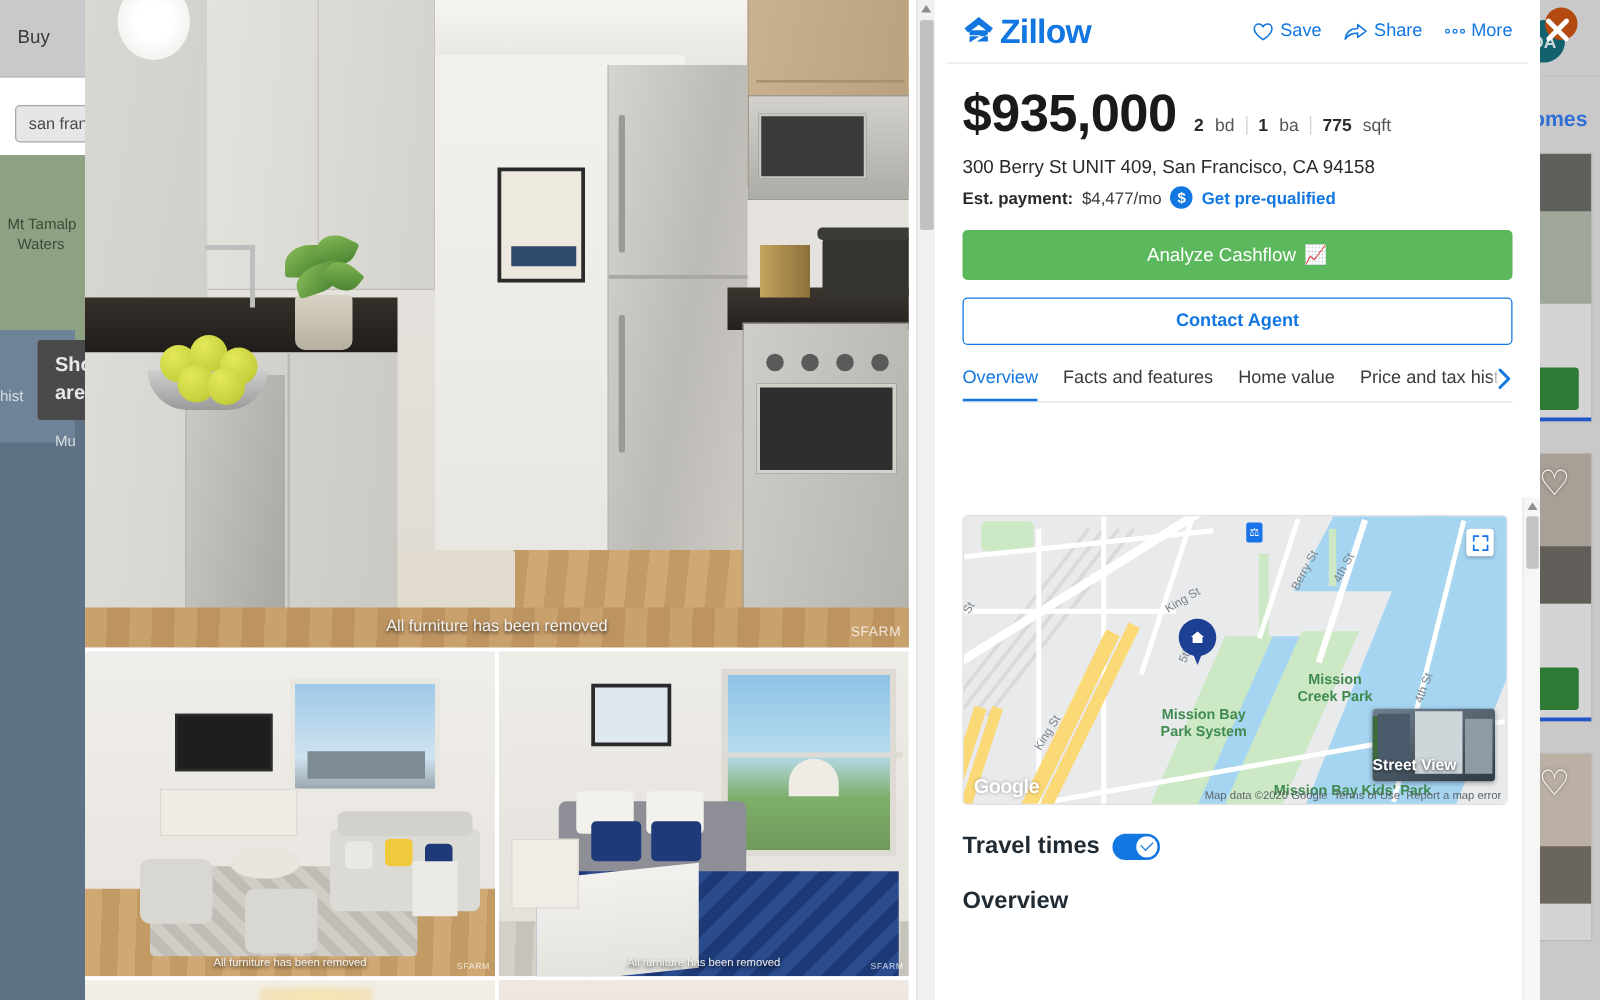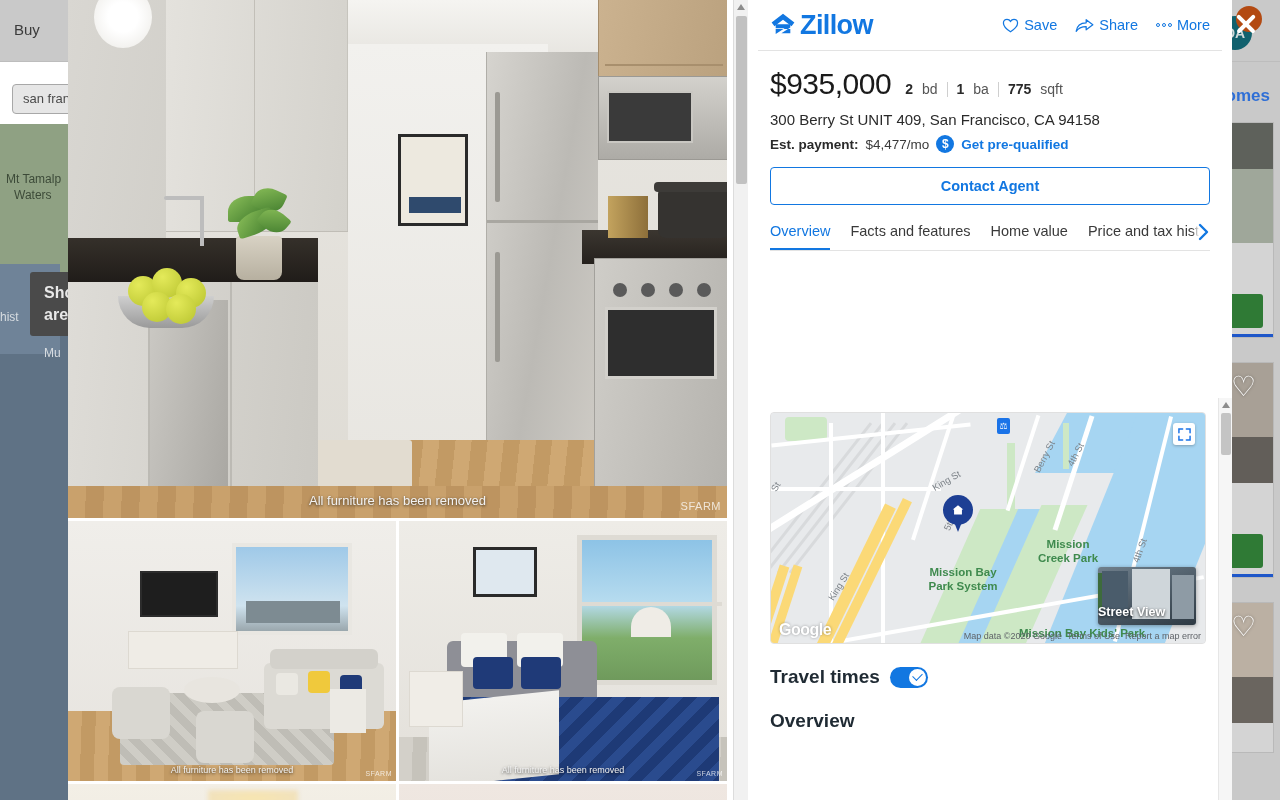--- a/index.html
+++ b/index.html
@@ -275,21 +275,21 @@
   }
   .hdr-act svg { display:block; }
   .dots { display: flex; gap: 2px; align-items:center; }
   .dots span { width:4px; height:4px; border:1.2px solid #1277e1; border-radius:50%; }
 
   .d-divider { height:1px; background:#e3e3e3; margin: 0 10px; }
 
   .d-body { padding: 16px 22px 0 22px; }
 
   .price-row { display:flex; align-items: baseline; gap: 14px; }
-  .price { font-size: 30px; font-weight: normal; color: #1a1a1a; letter-spacing: -.5px; }
+  .price { font-size: 42px; font-weight: bold; color: #1a1a1a; letter-spacing: -.5px; }
   .facts { display:flex; align-items:center; gap:9px; font-size:14px; color:#2a2a2a; }
   .facts b { font-weight: bold; }
   .facts .lite { color:#555; }
   .facts .bar { width:1px; height:15px; background:#cfcfcf; display:inline-block; }
 
   .addr { margin-top: 10px; font-size: 15px; color:#2a2a2a; }
 
   .status-row { margin-top: 9px; display:flex; align-items:center; gap:9px; font-size:14.5px; color:#2a2a2a;}
   .dot-red { width:9px; height:9px; border-radius:50%; background:#fc4f2e; display:inline-block;}
   .status-row .bar { width:1px; height:15px; background:#cfcfcf; display:inline-block; }
@@ -686,20 +686,24 @@
     <div class="addr">300 Berry St UNIT 409, San Francisco, CA 94158</div>
 
 
     <div class="pay-row">
       <span class="lbl">Est. payment:</span>
       <span>$4,477/mo</span>
       <span class="coin">$</span>
       <span class="prequal">Get pre-qualified</span>
     </div>
 
+    <div class="btn-green">
+      <span>Analyze Cashflow</span>
+      <span>📈</span>
+    </div>
 
     <div class="btn-row">
       <div class="btn-outline">Contact Agent</div>
     </div>
 
     <div class="tabs-wrap">
       <div class="tabs">
         <div class="tab active">Overview</div>
         <div class="tab">Facts and features</div>
         <div class="tab">Home value</div>

